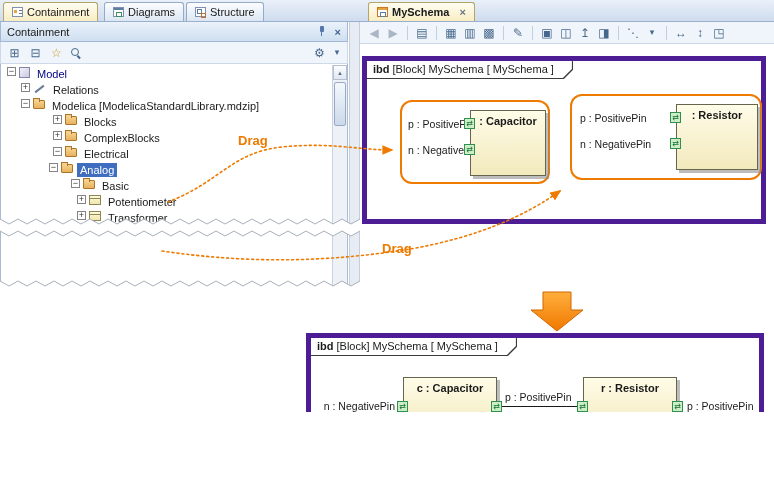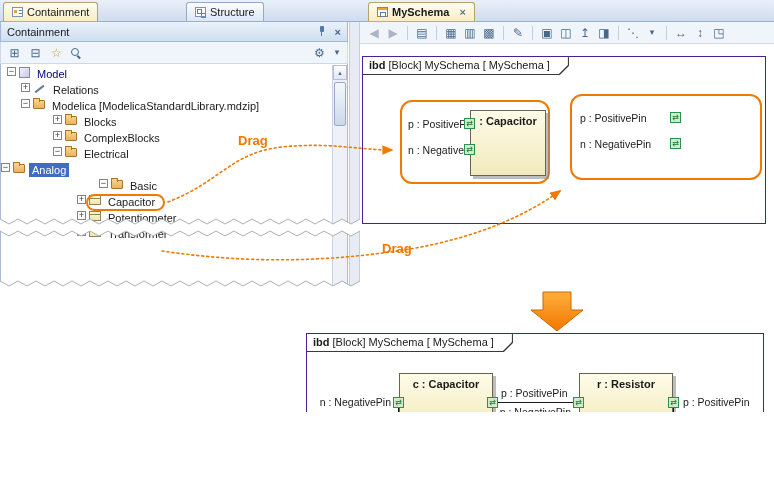--- a/index.html
+++ b/index.html
@@ -45,21 +45,21 @@
   .search-icon{width:12px;height:12px;position:relative}
   .search-icon::before{content:"";position:absolute;left:1px;top:1px;width:6px;height:6px;border:1.5px solid #47688c;border-radius:50%}
   .search-icon::after{content:"";position:absolute;left:8px;top:8px;width:4px;height:1.5px;background:#47688c;
           transform:rotate(45deg);transform-origin:0 0}
 
   
   .tree{position:absolute;left:0;top:64px;width:348px;height:240px;background:#fff;
         border:1px solid #a8bcd8;border-top:none;padding-top:3px;overflow:hidden}
   .trow{height:16px;display:flex;align-items:flex-start;position:relative;white-space:nowrap}
   .lvl0{padding-left:6px}.lvl1{padding-left:20px}.lvl2{padding-left:52px}
-  .lvl3{}.lvl4{padding-left:98px}.lvl5{padding-left:76px}
+  .lvl3{padding-left:48px}.lvl4{padding-left:70px}.lvl5{padding-left:76px}
   .exp{width:9px;height:9px;flex:none;border:1px solid #848484;background:#fff;margin-right:3px;
        display:flex;align-items:center;justify-content:center;font-size:9px;line-height:1;color:#333}
   .exp.plus::before{content:"+";margin-top:-1px}
   .exp.minus::before{content:"−";margin-top:-1px}
   .ticon{width:13px;height:11px;margin-right:4px;flex:none;position:relative}
   .ticon.pkg{width:12px;height:9px;margin-top:1px;background:linear-gradient(#f6d08a,#e9b25e);
        border:1px solid #a8762a;border-radius:1px}
   .ticon.pkg::before{content:"";position:absolute;top:-3px;left:-1px;width:5px;height:3px;
        background:#f6d08a;border:1px solid #a8762a;border-bottom:none}
   .ticon.blk{width:12px;height:10px;background:linear-gradient(#fefad8,#f0e6ae);border:1px solid #8f8658}
@@ -83,21 +83,21 @@
        border-left:1px solid #c4cedc;border-right:1px solid #c4cedc}
 
   
   .rtools{position:absolute;left:360px;top:22px;width:414px;height:22px;display:flex;align-items:center;gap:5px;
           padding:0 7px;background:#f0f5fb;border-bottom:1px solid #cdd9e8}
   .rtools .sep{width:1px;height:14px;background:#c2cedc;margin:0 2px}
   .rtools .tool{width:14px}
   .rtools .tool.dis{color:#aab6c4}
 
   
-  .frame{position:absolute;border:1px solid #4c1d95;background:#fff}
+  .frame{position:absolute;border:5px solid #4c1d95;background:#fff}
   .flabelw{position:absolute;top:0;left:0;filter:drop-shadow(1px 0 0 #3a3a3a) drop-shadow(0 1px 0 #3a3a3a)}
   .flabel{background:#fff;padding:2px 18px 3px 6px;white-space:nowrap;
           clip-path:polygon(0 0,100% 0,100% calc(100% - 9px),calc(100% - 9px) 100%,0 100%)}
   .flabel b{margin-right:3px}
   .group-outline{position:absolute;border:2px solid #ee7a00;border-radius:12px}
   .block{position:absolute;background:linear-gradient(#fffce8,#f2e9bc);border:1px solid #66664e;
          box-shadow:3px 3px 0 rgba(135,135,135,.55)}
   .btitle{font-weight:bold;text-align:center;padding-top:4px;white-space:nowrap}
   .port{position:absolute;width:11px;height:11px;background:#cdeec6;border:1px solid #2f8f4f;
         display:flex;align-items:center;justify-content:center;font-size:8px;line-height:1;color:#156f35}
@@ -111,20 +111,24 @@
 </head>
 <body>
 
 <div class="page">
 
   <div class="header">
     <div class="tab active" style="left:3px">
       <span class="tabicon cont"></span>
       <span>Containment</span>
     </div>
+    <div class="tab" style="left:104px">
+      <span class="tabicon diag"></span>
+      <span>Diagrams</span>
+    </div>
     <div class="tab" style="left:186px">
       <span class="tabicon struct"></span>
       <span>Structure</span>
     </div>
     <div class="tab active" style="left:368px">
       <span class="tabicon schema"></span>
       <span class="bold">MySchema</span>
       <span class="x">×</span>
     </div>
   </div>
@@ -182,26 +186,20 @@
       <span class="tlabel sel">Analog</span>
     </div>
     <div class="trow lvl4">
       <span class="exp minus"></span>
       <span class="ticon pkg"></span>
       <span class="tlabel">Basic</span>
     </div>
     <div class="trow lvl5">
       <span class="exp plus"></span>
       <span class="ticon blk"></span>
-      <span class="tlabel">Capacitor</span>
-      <span class="oc" style="left:85px;width:79px"></span>
-    </div>
-    <div class="trow lvl5">
-      <span class="exp plus"></span>
-      <span class="ticon blk"></span>
       <span class="tlabel">Potentiometer</span>
     </div>
     <div class="trow lvl5">
       <span class="exp plus"></span>
       <span class="ticon blk"></span>
       <span class="tlabel">Transformer</span>
     </div>
   </div>
 
   <div class="scrollv">
@@ -254,20 +252,23 @@
         <span>⇄</span>
       </div>
     <div class="port" style="left:62px;top:42px">
         <span>⇄</span>
       </div>
   </div>
 
   <div class="group-outline" style="left:570px;top:94px;width:192px;height:86px">
     <div class="plabel" style="left:8px;top:16px">p : PositivePin</div>
     <div class="plabel" style="left:8px;top:42px">n : NegativePin</div>
+    <div class="block" style="left:104px;top:8px;width:82px;height:66px">
+      <div class="btitle">: Resistor</div>
+    </div>
     <div class="port" style="left:98px;top:16px">
         <span>⇄</span>
       </div>
     <div class="port" style="left:98px;top:42px">
         <span>⇄</span>
       </div>
   </div>
 
   <div class="dragtxt" style="left:238px;top:133px">Drag</div>
   <div class="dragtxt" style="left:382px;top:241px">Drag</div>

